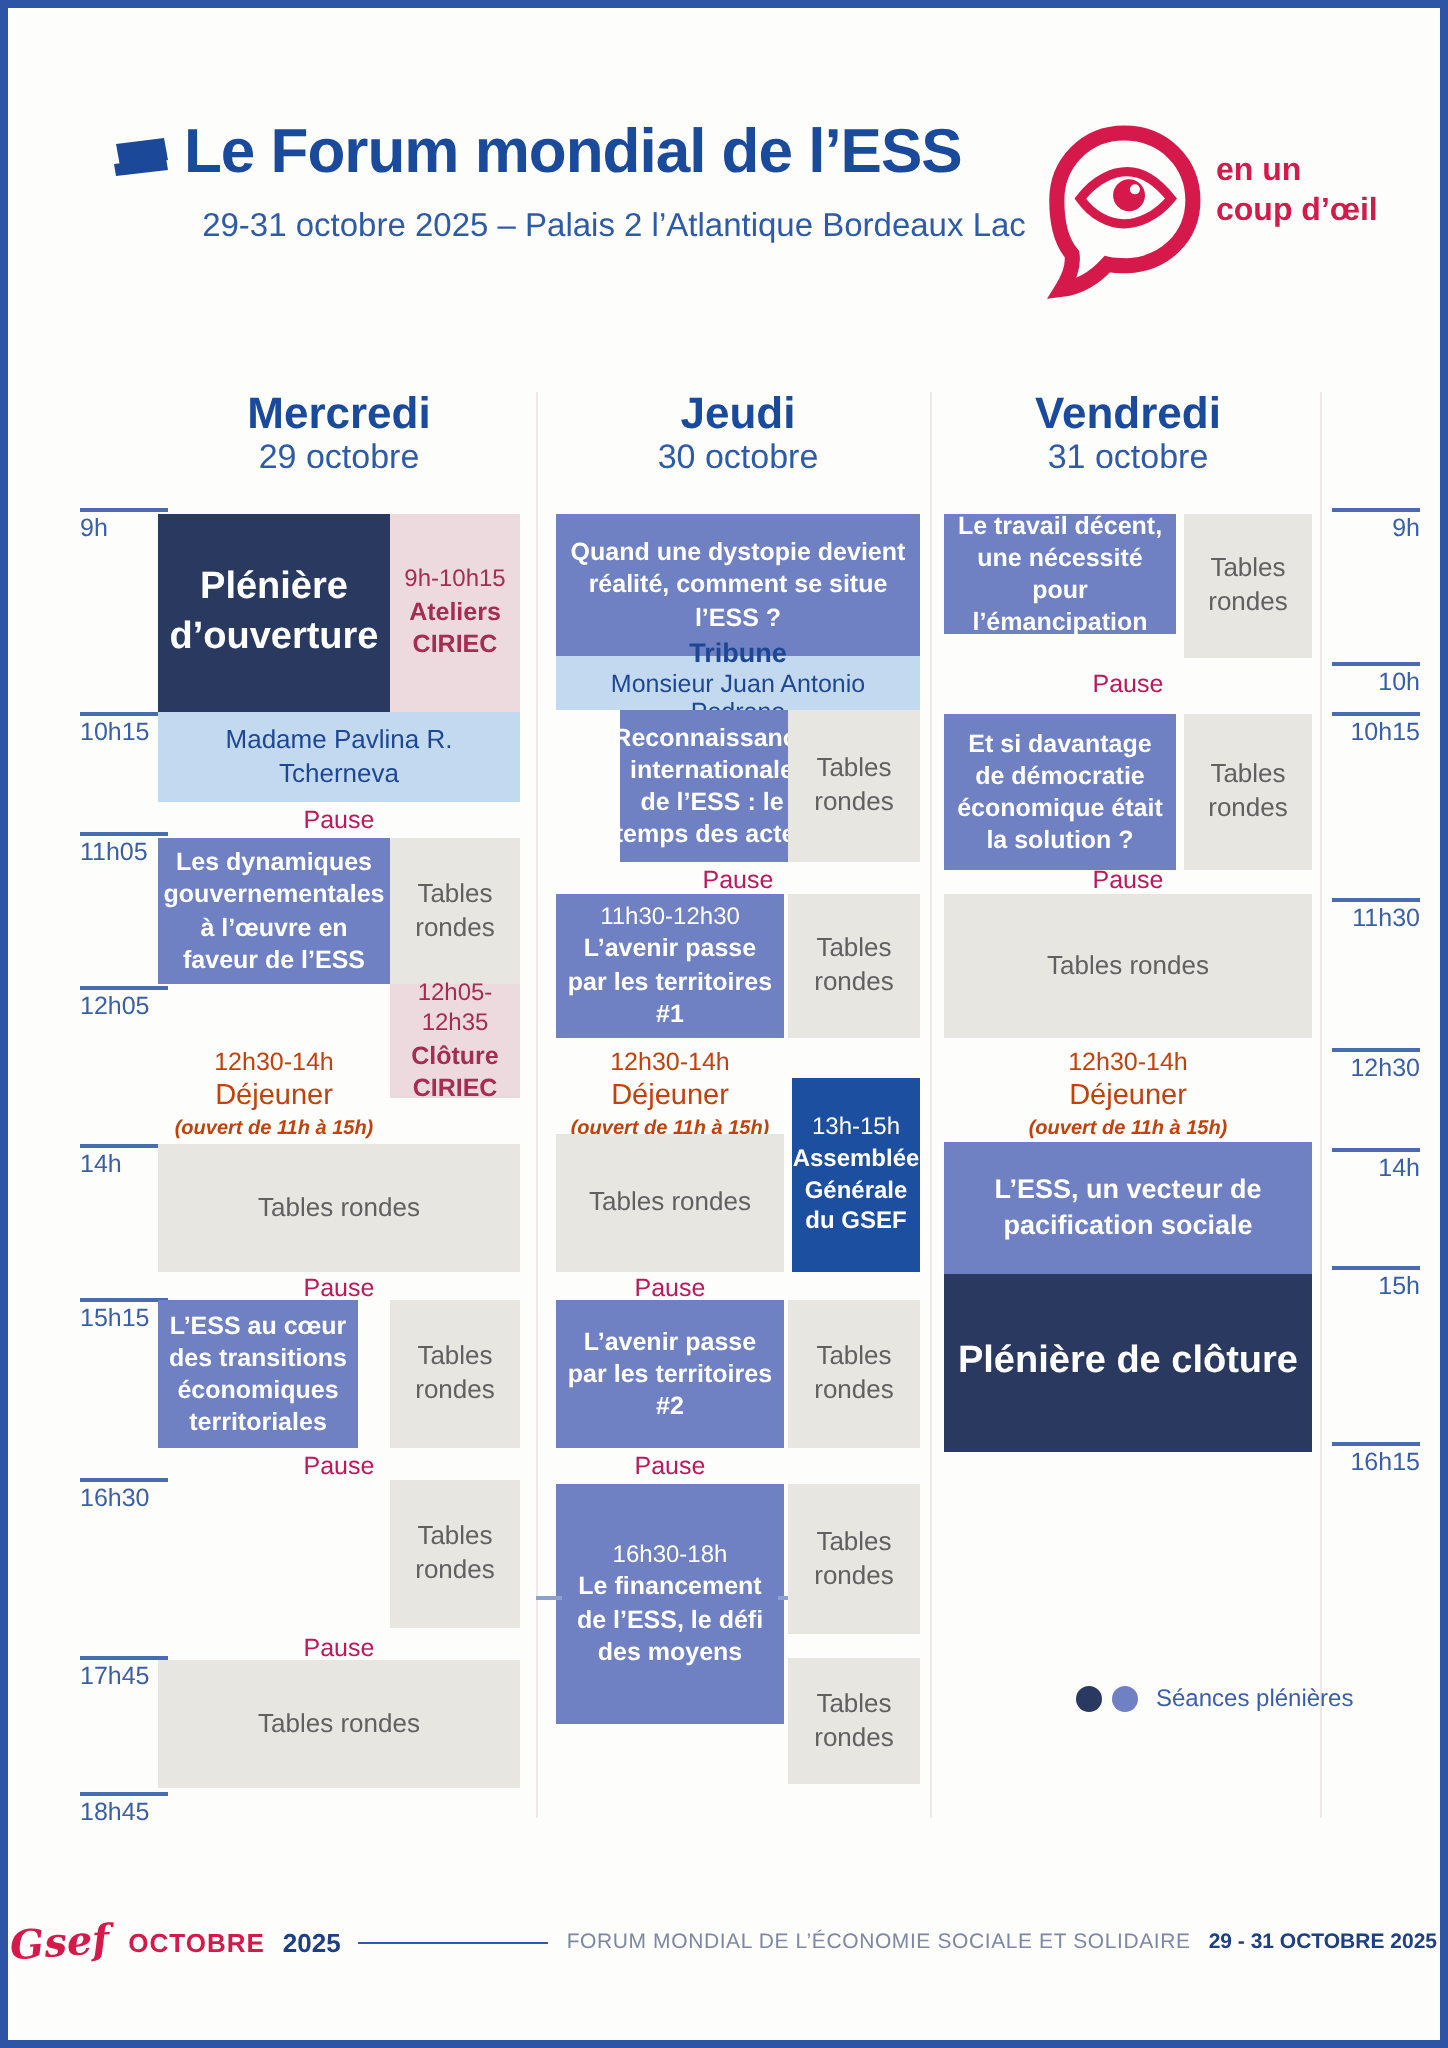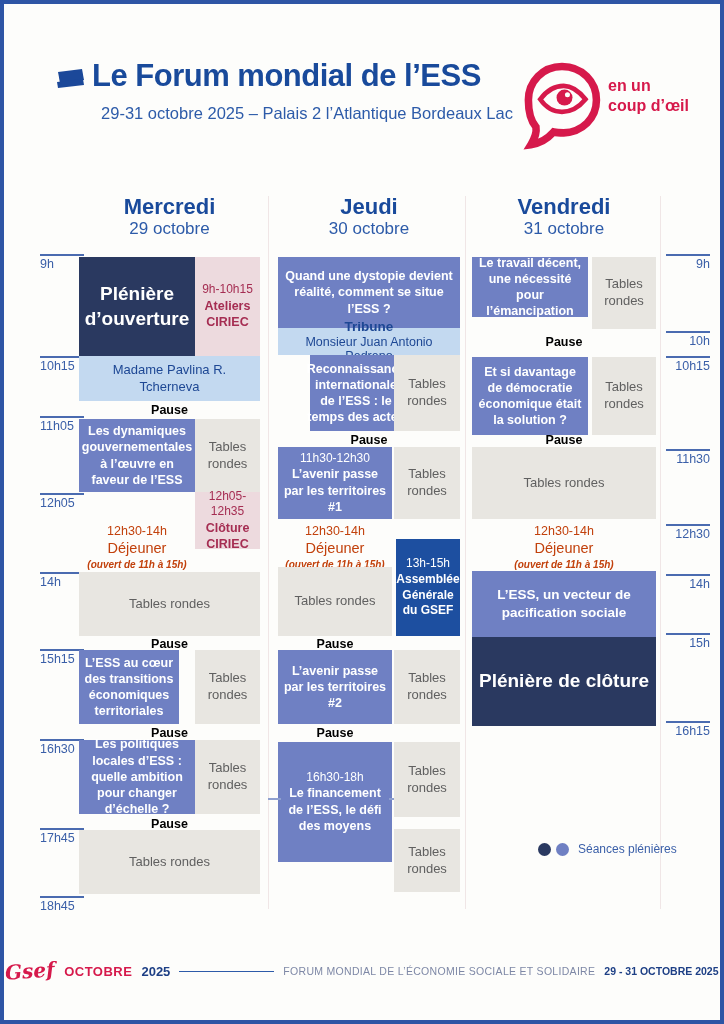--- a/index.html
+++ b/index.html
@@ -22,21 +22,21 @@
   .royal{background:#1d4fa0;color:#fff;font-weight:bold;font-size:12px;}
   .lblue{background:#c3d9f0;color:#1d4794;}
   .pink{background:#eddade;color:#a52d52;font-size:12.5px;}
   .beige{background:#e8e6e1;color:#606060;font-size:13px;font-weight:normal;}
   .time{font-weight:normal;font-size:12px;display:block;}
   .ttl{font-weight:bold;display:block;white-space:pre-line;}
   .conf-t{font-weight:bold;font-size:15px;display:block;}
   .conf-s{font-size:13px;display:block;}
   .trib-t{font-weight:bold;font-size:13.5px;display:block;line-height:1.1;}
   .trib-s{font-size:12.5px;display:block;line-height:1.15;}
-  .pause{color:#000000;font-weight:bold;font-size:12.5px;text-align:center;}
+  .pause{color:#be185d;font-weight:normal;font-size:12.5px;text-align:center;}
   .lunch{text-align:center;color:#c2410c;line-height:1.3;}
   .lunch .t{font-size:12.5px;display:block;}
   .lunch .d{font-size:14.5px;display:block;}
   .lunch .n{font-size:10px;font-style:italic;font-weight:bold;display:block;}
   
   .tick{color:#3a5fa8;font-size:12.5px;}
   .tick-line{display:block;width:44px;border-top:2px solid #4a6bb0;margin-bottom:1px;}
   .tick-r{text-align:right;}
   .tick-r .tick-line{margin-left:auto;}
   .sep{width:1px;background:#f0e6e6;}
@@ -138,21 +138,20 @@
   <div class="abs lunch" style="left:75px;top:519px;width:116px;">
     <span class="t">12h30-14h</span>
     <span class="d">Déjeuner</span>
     <span class="n">(ouvert de 11h à 15h)</span>
   </div>
   <div class="abs blk beige" style="left:75px;top:568px;width:181px;height:64px;">Tables rondes</div>
   <div class="abs pause" style="left:75px;top:633px;width:181px;">Pause</div>
   <div class="abs blk mblue" style="left:75px;top:646px;width:100px;height:74px;">L’ESS au cœur des transitions économiques territoriales</div>
   <div class="abs blk beige" style="left:191px;top:646px;width:65px;height:74px;">Tables rondes</div>
   <div class="abs pause" style="left:75px;top:722px;width:181px;">Pause</div>
-  <div class="abs blk mblue" style="left:75px;top:736px;width:116px;height:74px;">Les politiques locales d’ESS : quelle ambition pour changer d’échelle ?</div>
   <div class="abs blk beige" style="left:191px;top:736px;width:65px;height:74px;">Tables rondes</div>
   <div class="abs pause" style="left:75px;top:813px;width:181px;">Pause</div>
   <div class="abs blk beige" style="left:75px;top:826px;width:181px;height:64px;">Tables rondes</div>
 
   <div class="abs blk mblue" style="left:274px;top:253px;width:182px;height:71px;">Quand une dystopie devient réalité, comment se situe l’ESS ?</div>
   <div class="abs blk lblue" style="left:274px;top:324px;width:182px;height:27px;padding:1px 4px;">
     <span class="trib-t">Tribune</span>
     <span class="trib-s">Monsieur Juan Antonio Pedreno</span>
   </div>
   <div class="abs blk mblue" style="left:274px;top:351px;width:92px;height:76px;margin-left:32px;">Reconnaissance internationale de l’ESS : le temps des actes</div>

